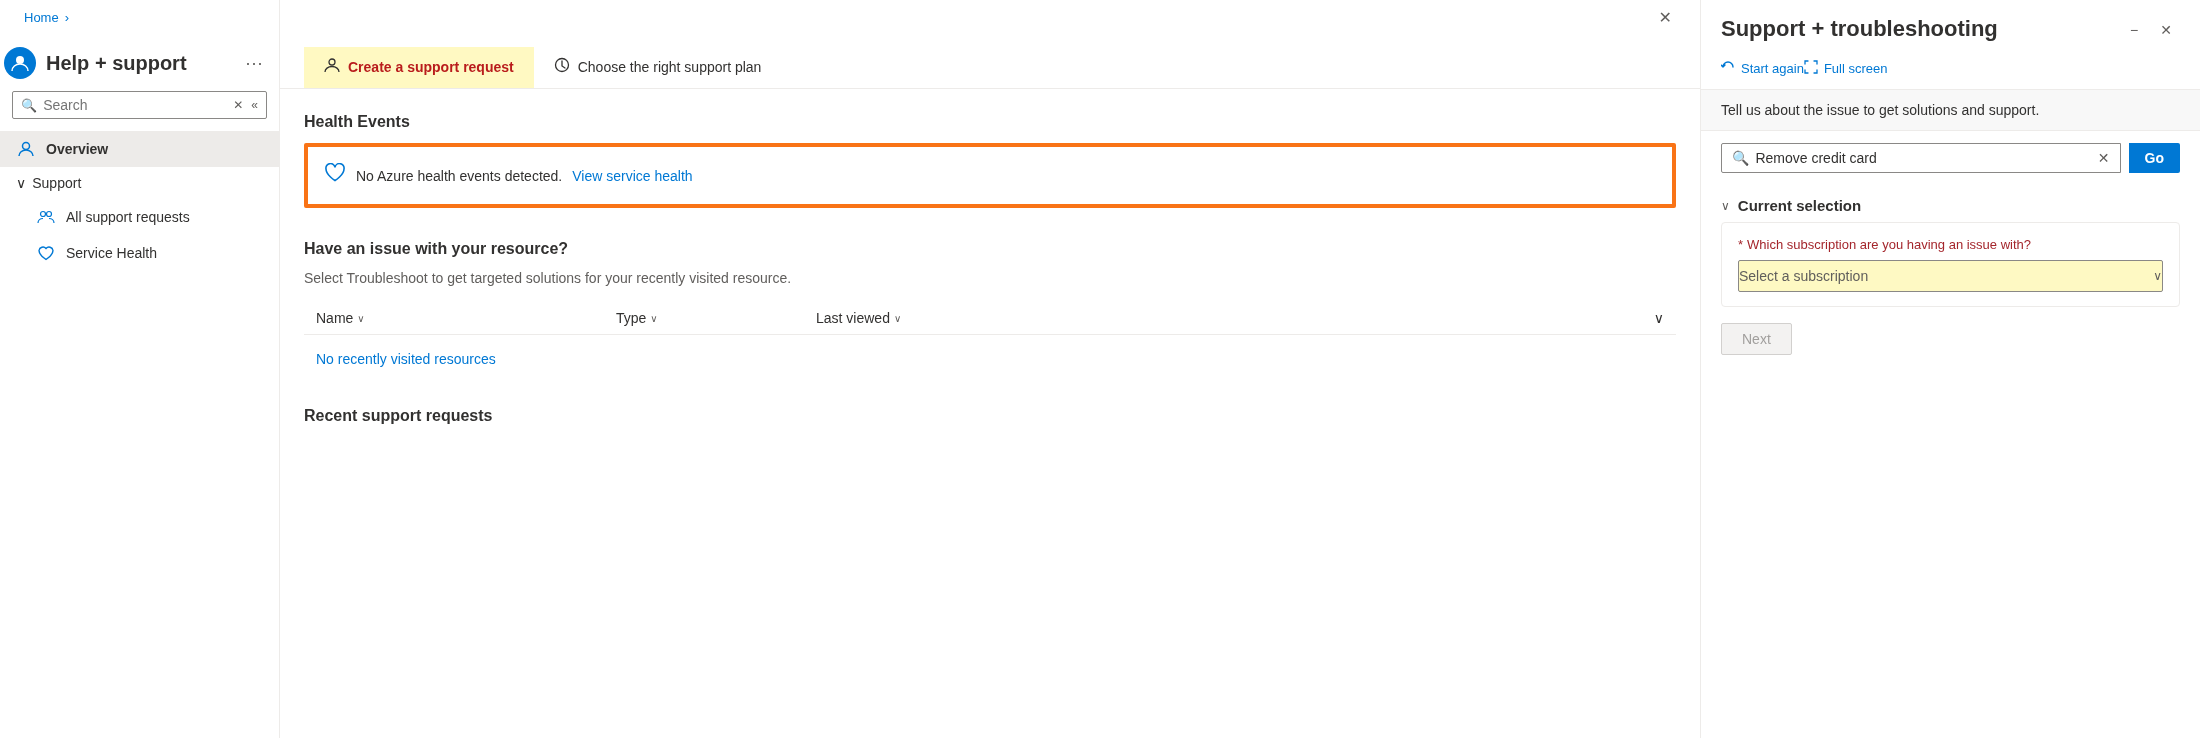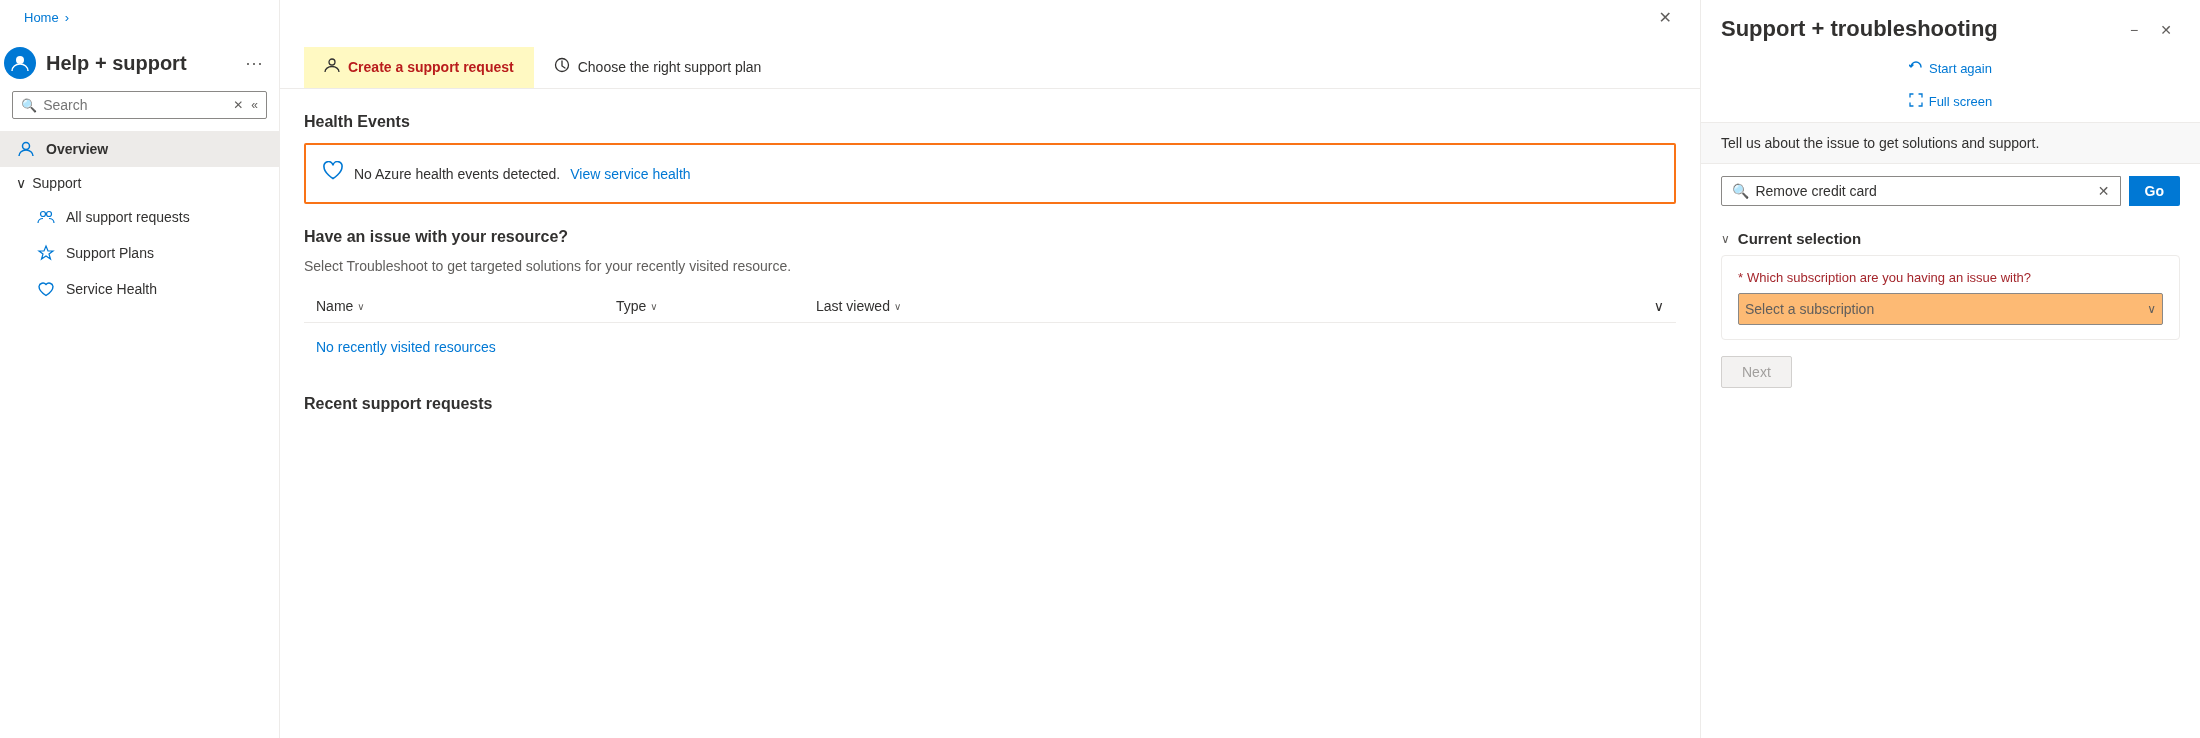--- a/index.html
+++ b/index.html
@@ -169,27 +169,27 @@
     }
 
     .section-title {
       font-size: 16px;
       font-weight: 600;
       color: #323130;
       margin-bottom: 12px;
     }
 
     .health-events-box {
-      border: 2px solid #f97316;
+      border: 4px solid #f97316;
       border-radius: 2px;
       padding: 16px;
       display: flex;
       align-items: center;
       gap: 10px;
-      margin-bottom: 24px;
+      margin-bottom: 32px;
       background: #fff;
     }
     .health-icon { color: #0078d4; font-size: 20px; }
     .health-text { font-size: 14px; color: #323130; }
     .health-link { color: #0078d4; text-decoration: none; cursor: pointer; }
 
     .resource-section { margin-bottom: 24px; }
     .resource-subtitle { font-size: 14px; color: #605e5c; margin-bottom: 16px; }
 
     .table-header {
@@ -254,22 +254,20 @@
       justify-content: center;
       cursor: pointer;
       color: #605e5c;
       font-size: 14px;
     }
 
     .panel-toolbar {
       padding: 4px 20px 12px 20px;
       display: flex;
       align-items: center;
-      gap: 16px;
-      flex-direction: column;
     }
     .panel-toolbar-btn {
       display: flex;
       align-items: center;
       gap: 6px;
       color: #0078d4;
       cursor: pointer;
       font-size: 13px;
     }
 
@@ -376,22 +374,22 @@
       align-items: center;
       gap: 4px;
     }
     .required-star { color: #a4262c; }
     .subscription-dropdown {
       width: 100%;
       display: flex;
       align-items: center;
       border: 1px solid #8a8886;
       border-radius: 2px;
-      padding: 7px 6px;
-      background: #fdba74;
+      padding: 7px 0;
+      background: #fef9c3;
       cursor: pointer;
       justify-content: space-between;
     }
     .subscription-dropdown-text { color: #605e5c; font-size: 14px; }
     .dropdown-chevron { color: #605e5c; font-size: 12px; }
 
     .next-btn {
       display: inline-block;
       padding: 7px 20px;
       background: #f3f2f1;
@@ -450,28 +448,20 @@
       <svg width="18" height="18" viewBox="0 0 18 18" fill="none">
         <circle cx="6" cy="6" r="2.5" stroke="#0078d4" stroke-width="1.2" fill="none"></circle>
         <circle cx="12" cy="6" r="2.5" stroke="#0078d4" stroke-width="1.2" fill="none"></circle>
         <path d="M1 15c0-2.5 2.2-4.5 5-4.5" stroke="#0078d4" stroke-width="1.2" fill="none"></path>
         <path d="M17 15c0-2.5-2.2-4.5-5-4.5" stroke="#0078d4" stroke-width="1.2" fill="none"></path>
       </svg>
     </span>
     <span>All support requests</span>
   </div>
 
-  <div class="nav-sub-item">
-    <span class="nav-icon">
-      <svg width="18" height="18" viewBox="0 0 18 18" fill="none">
-        <path d="M9 2L11 7h5l-4 3 1.5 5L9 12l-4.5 3L6 10 2 7h5z" stroke="#0078d4" stroke-width="1.2" fill="none"></path>
-      </svg>
-    </span>
-    <span>Support Plans</span>
-  </div>
 
   <div class="nav-sub-item">
     <span class="nav-icon">
       <svg width="18" height="18" viewBox="0 0 18 18" fill="none">
         <path d="M9 15.5C9 15.5 2 11 2 6.5A4 4 0 0 1 9 4.5a4 4 0 0 1 7 2c0 4.5-7 9-7 9z" stroke="#0078d4" stroke-width="1.4" fill="none"></path>
       </svg>
     </span>
     <span>Service Health</span>
   </div>
 </div>

